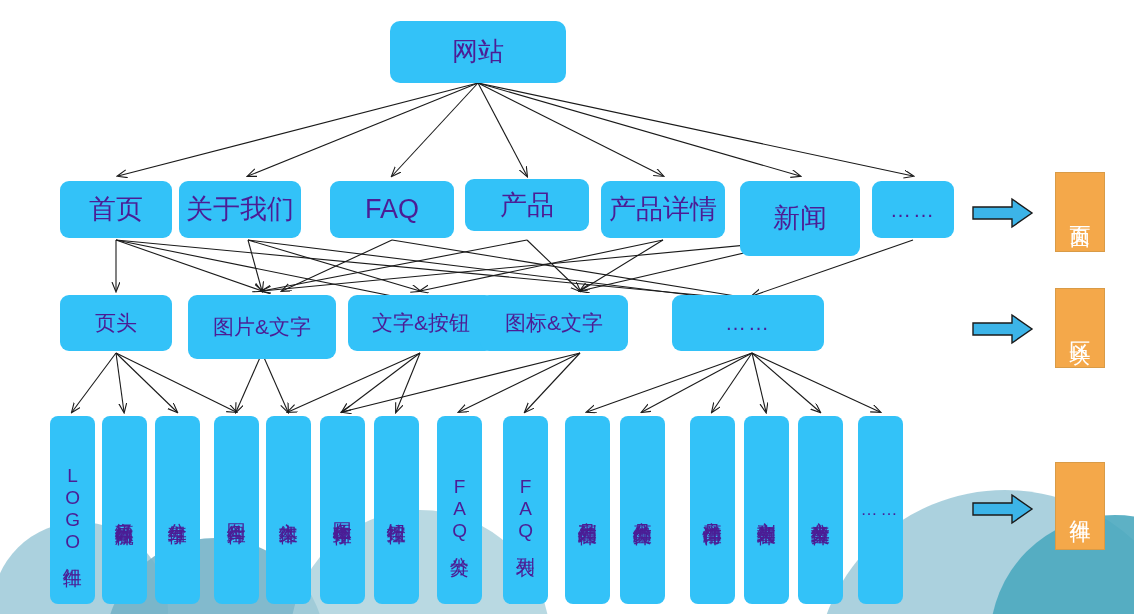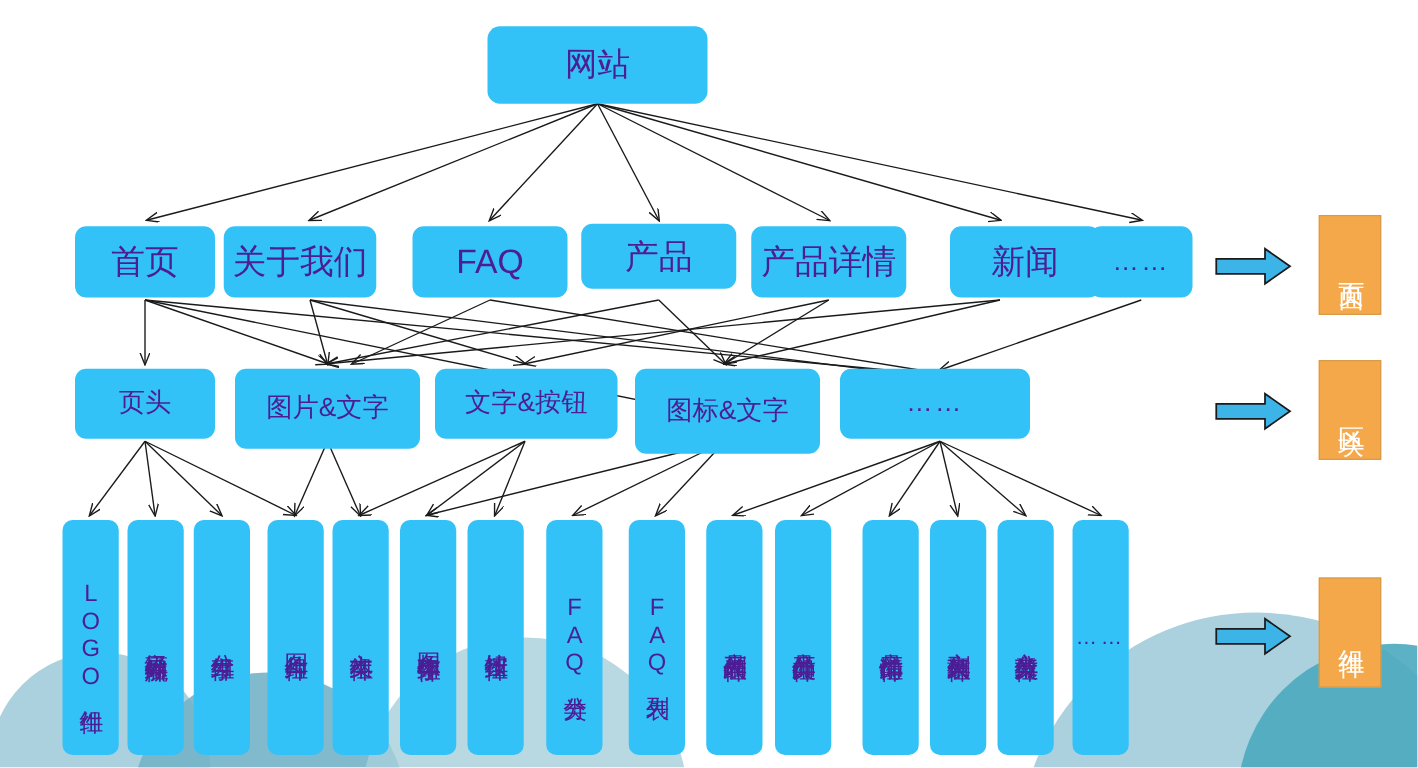--- a/index.html
+++ b/index.html
@@ -155,26 +155,26 @@
       </g>
   </svg>
 
   <div id="node-layer">
       <div class="node root" style="left: 390px; top: 21px; width: 176px; height: 62px; background: rgb(51, 194, 248);">网站</div>
       <div class="node page" style="left: 60px; top: 181px; width: 112px; height: 57px; background: rgb(51, 194, 248);">首页</div>
       <div class="node page" style="left: 179px; top: 181px; width: 122px; height: 57px; background: rgb(51, 194, 248);">关于我们</div>
       <div class="node page" style="left: 330px; top: 181px; width: 124px; height: 57px; background: rgb(51, 194, 248);">FAQ</div>
       <div class="node page" style="left: 465px; top: 179px; width: 124px; height: 52px; background: rgb(51, 194, 248);">产品</div>
       <div class="node page" style="left: 601px; top: 181px; width: 124px; height: 57px; background: rgb(51, 194, 248);">产品详情</div>
-      <div class="node page" style="left: 740px; top: 181px; width: 120px; height: 57px; background: rgb(51, 194, 248); margin-left: 20px;">新闻</div>
+      <div class="node page" style="left: 740px; top: 181px; width: 120px; height: 75px; background: rgb(51, 194, 248);">新闻</div>
       <div class="node page dots" style="left: 872px; top: 181px; width: 82px; height: 57px; background: rgb(51, 194, 248);">……</div>
       <div class="node block" style="left: 60px; top: 295px; width: 112px; height: 56px; background: rgb(51, 194, 248);">页头</div>
       <div class="node block" style="left: 188px; top: 295px; width: 148px; height: 64px; background: rgb(51, 194, 248);">图片&amp;文字</div>
       <div class="node block" style="left: 348px; top: 295px; width: 146px; height: 56px; background: rgb(51, 194, 248);">文字&amp;按钮</div>
-      <div class="node block" style="left: 508px; top: 295px; width: 148px; height: 68px; background: rgb(51, 194, 248);">图标&amp;文字</div>
+      <div class="node block" style="left: 480px; top: 295px; width: 148px; height: 56px; background: rgb(51, 194, 248);">图标&amp;文字</div>
       <div class="node block dots" style="left: 672px; top: 295px; width: 152px; height: 56px; background: rgb(51, 194, 248);">……</div>
       <div class="node comp" style="left: 50px; top: 416px; width: 45px; height: 188px; background: rgb(51, 194, 248);">LOGO组件</div>
       <div class="node comp" style="left: 102px; top: 416px; width: 45px; height: 188px; background: rgb(51, 194, 248);">高级导航组件</div>
       <div class="node comp" style="left: 155px; top: 416px; width: 45px; height: 188px; background: rgb(51, 194, 248);">分享组件</div>
       <div class="node comp" style="left: 214px; top: 416px; width: 45px; height: 188px; background: rgb(51, 194, 248);">图片组件</div>
       <div class="node comp" style="left: 266px; top: 416px; width: 45px; height: 188px; background: rgb(51, 194, 248);">文本组件</div>
       <div class="node comp" style="left: 320px; top: 416px; width: 45px; height: 188px; background: rgb(51, 194, 248);">图标字体组件</div>
       <div class="node comp" style="left: 374px; top: 416px; width: 45px; height: 188px; background: rgb(51, 194, 248);">按钮组件</div>
       <div class="node comp" style="left: 437px; top: 416px; width: 45px; height: 188px; background: rgb(51, 194, 248);">FAQ分类</div>
       <div class="node comp" style="left: 503px; top: 416px; width: 45px; height: 188px; background: rgb(51, 194, 248);">FAQ列表</div>

